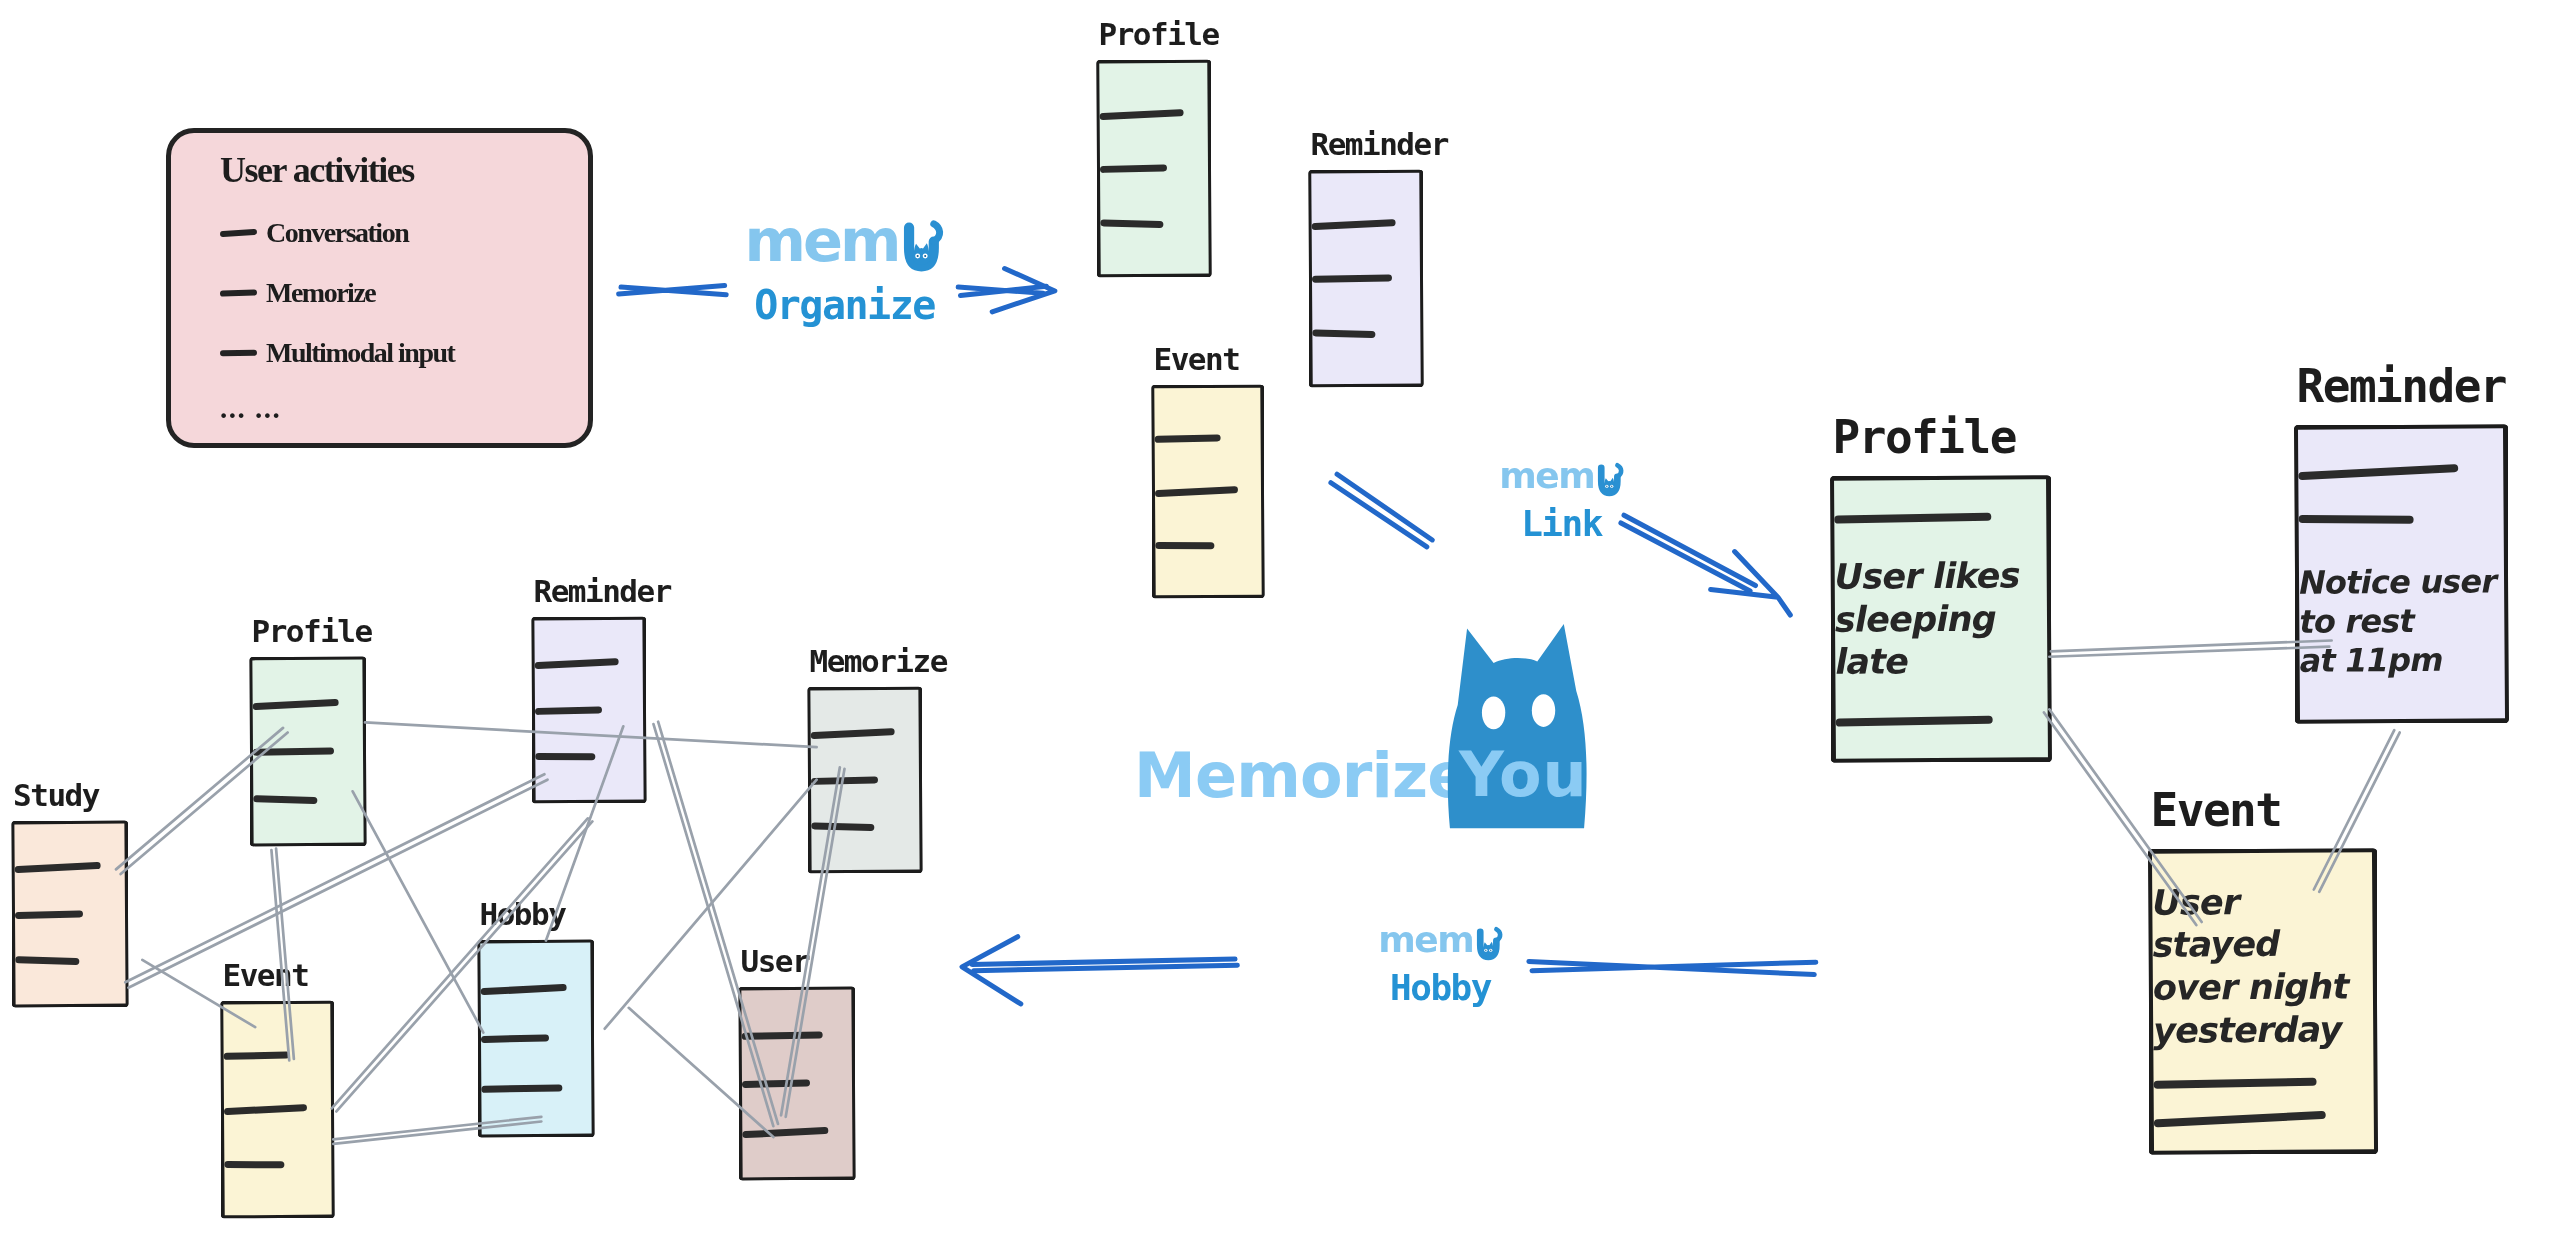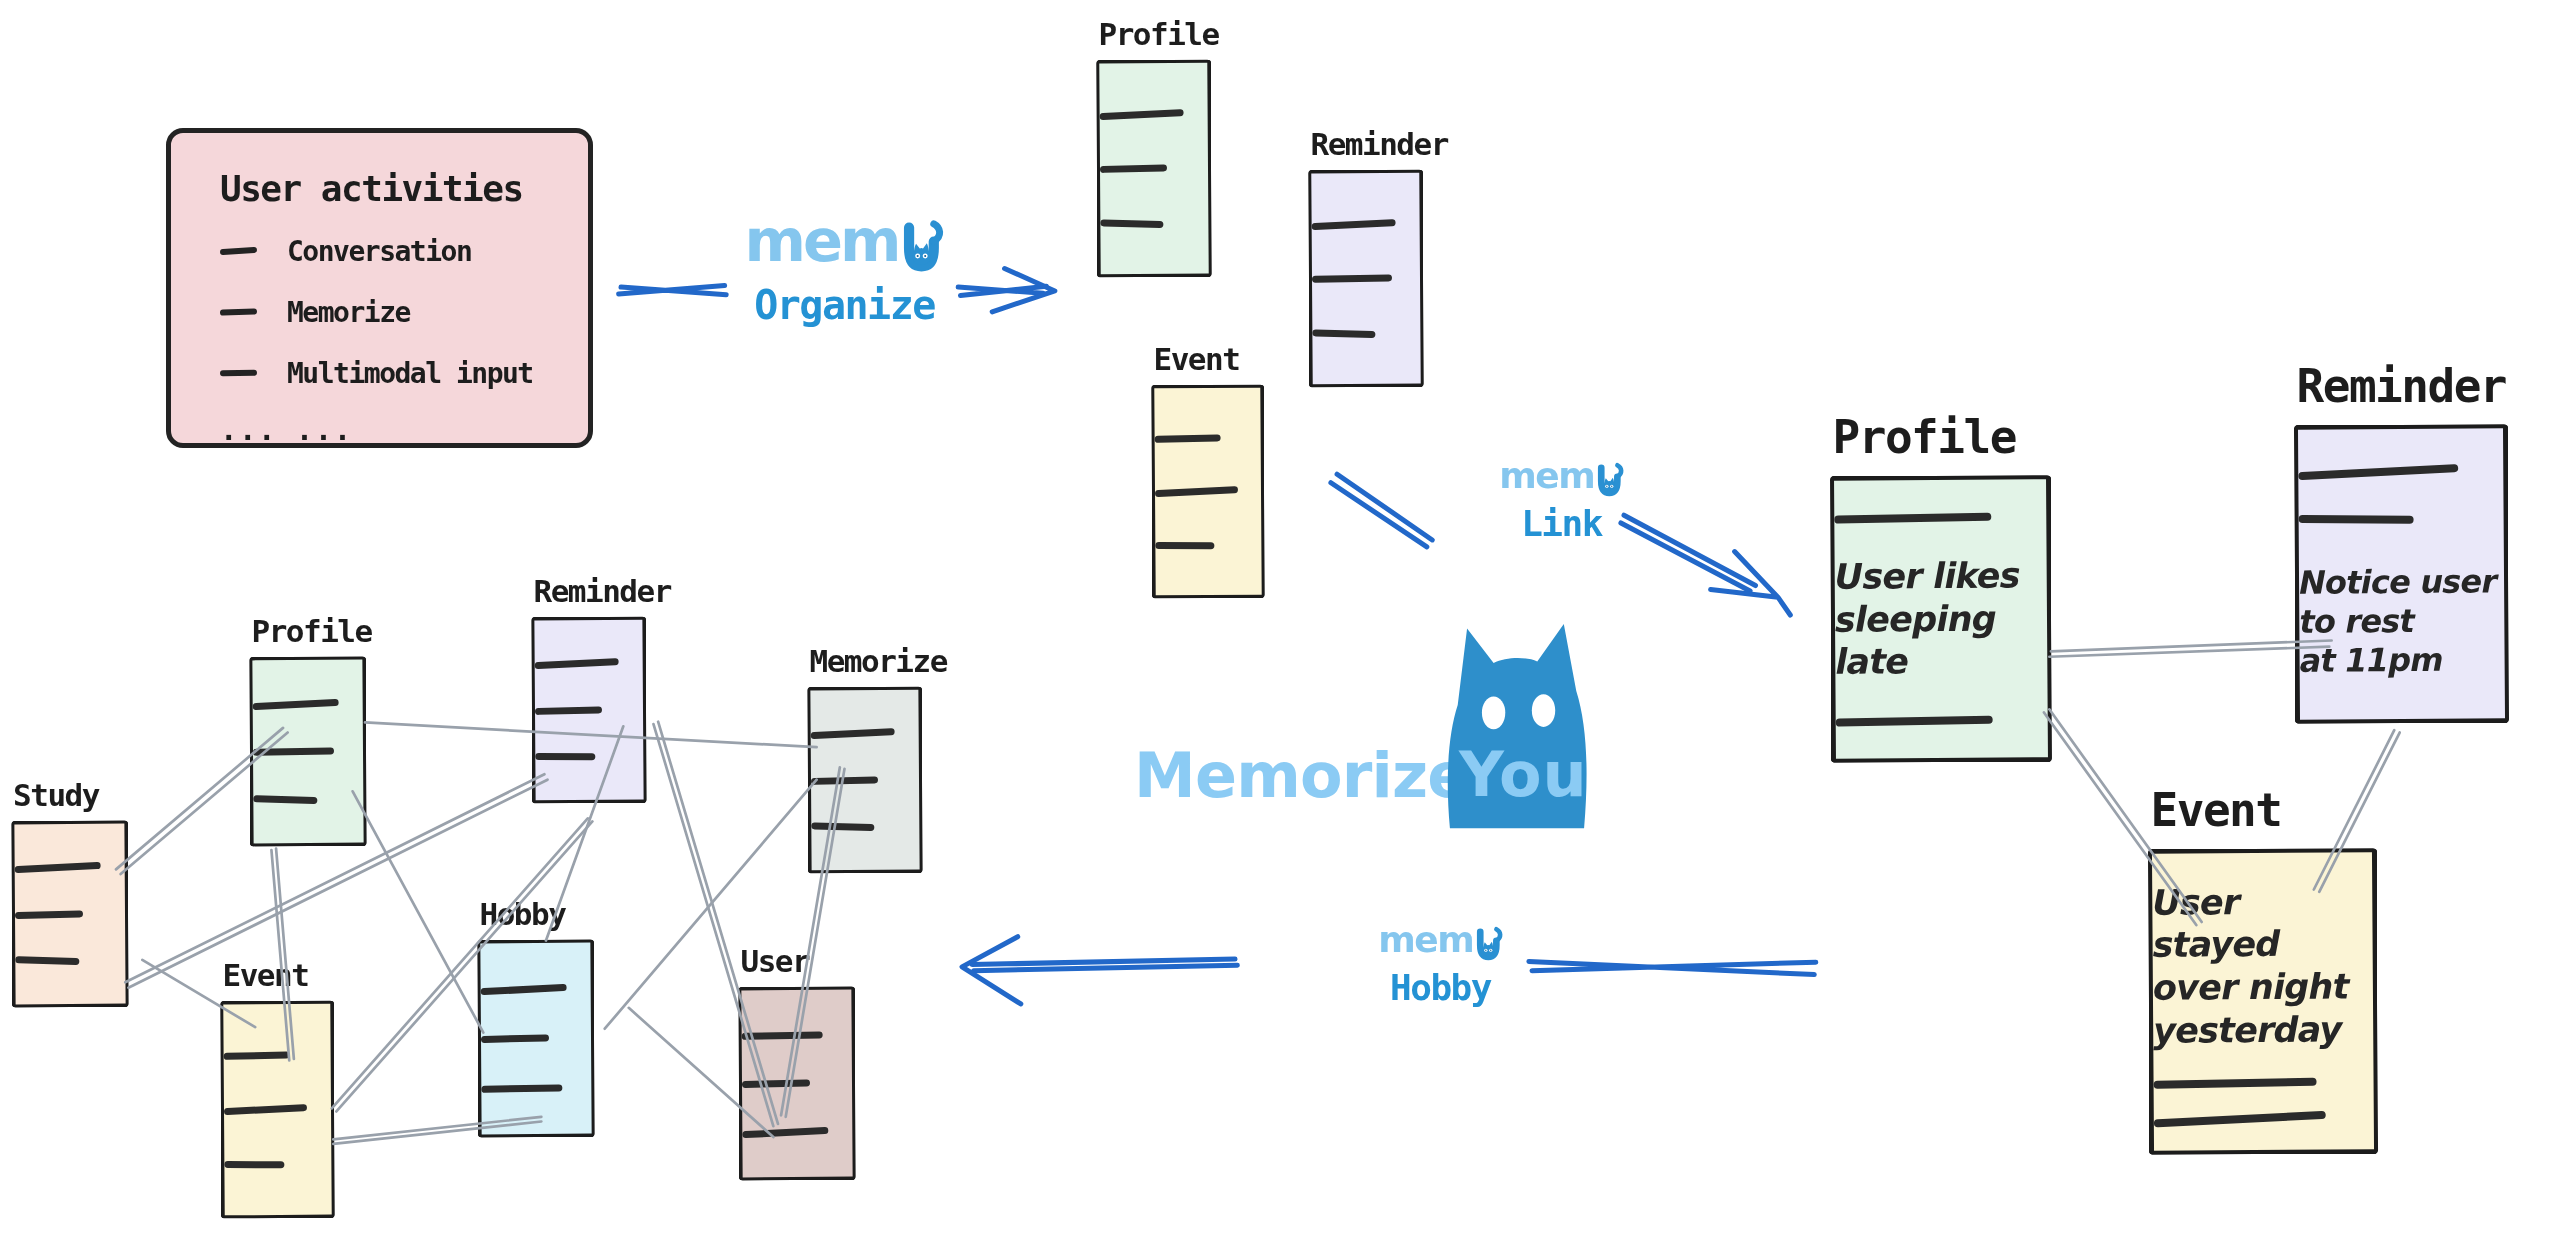--- a/index.html
+++ b/index.html
@@ -1,24 +1,24 @@
 <!DOCTYPE html>
 <html style="font-size:12.4px"><head>
 <meta charset="utf-8">
 <style>
   html,body{margin:0;padding:0;background:#ffffff;}
   body{width:2576px;height:1240px;overflow:hidden;position:relative;
        font-family:"DejaVu Sans Mono",monospace;color:#1d1d1d;}
 
   
   .activities-box{position:absolute;left:166px;top:128px;width:427px;height:320px;
-    background:#F5D7DA;border:5.4px solid #232323;border-radius:17px;box-sizing:border-box;
-    padding:35px 0 0 49px;z-index:1;}
+    background:#F5D7DA;border:5.4px solid #232323;border-radius:28px;box-sizing:border-box;
+    padding:16px 0 0 49px;z-index:1;font-family:Liberation Serif, serif;}
   .activities-title{font-size:36px;font-weight:700;letter-spacing:-1.5px;margin-bottom:26px;}
-  .activity-row{display:flex;align-items:center;gap:30px;margin-bottom:28px;}
+  .activity-row{display:flex;align-items:center;gap:9px;margin-bottom:28px;}
   .dash{width:37px;height:6.2px;background:#232323;border-radius:3.9px;flex:0 0 auto;}
   .d1{transform:rotate(-4deg);}
   .d2{transform:rotate(-2deg);}
   .d3{transform:rotate(-1deg);}
   .activity-label{font-size:28px;font-weight:600;letter-spacing:-1.5px;}
   .activity-more{font-size:29px;font-weight:700;letter-spacing:1.5px;margin-top:-4.6px;}
 
   
   .memu-block{position:absolute;display:flex;flex-direction:column;align-items:center;z-index:3;}
   .memu{display:flex;font-family:"DejaVu Sans",sans-serif;

